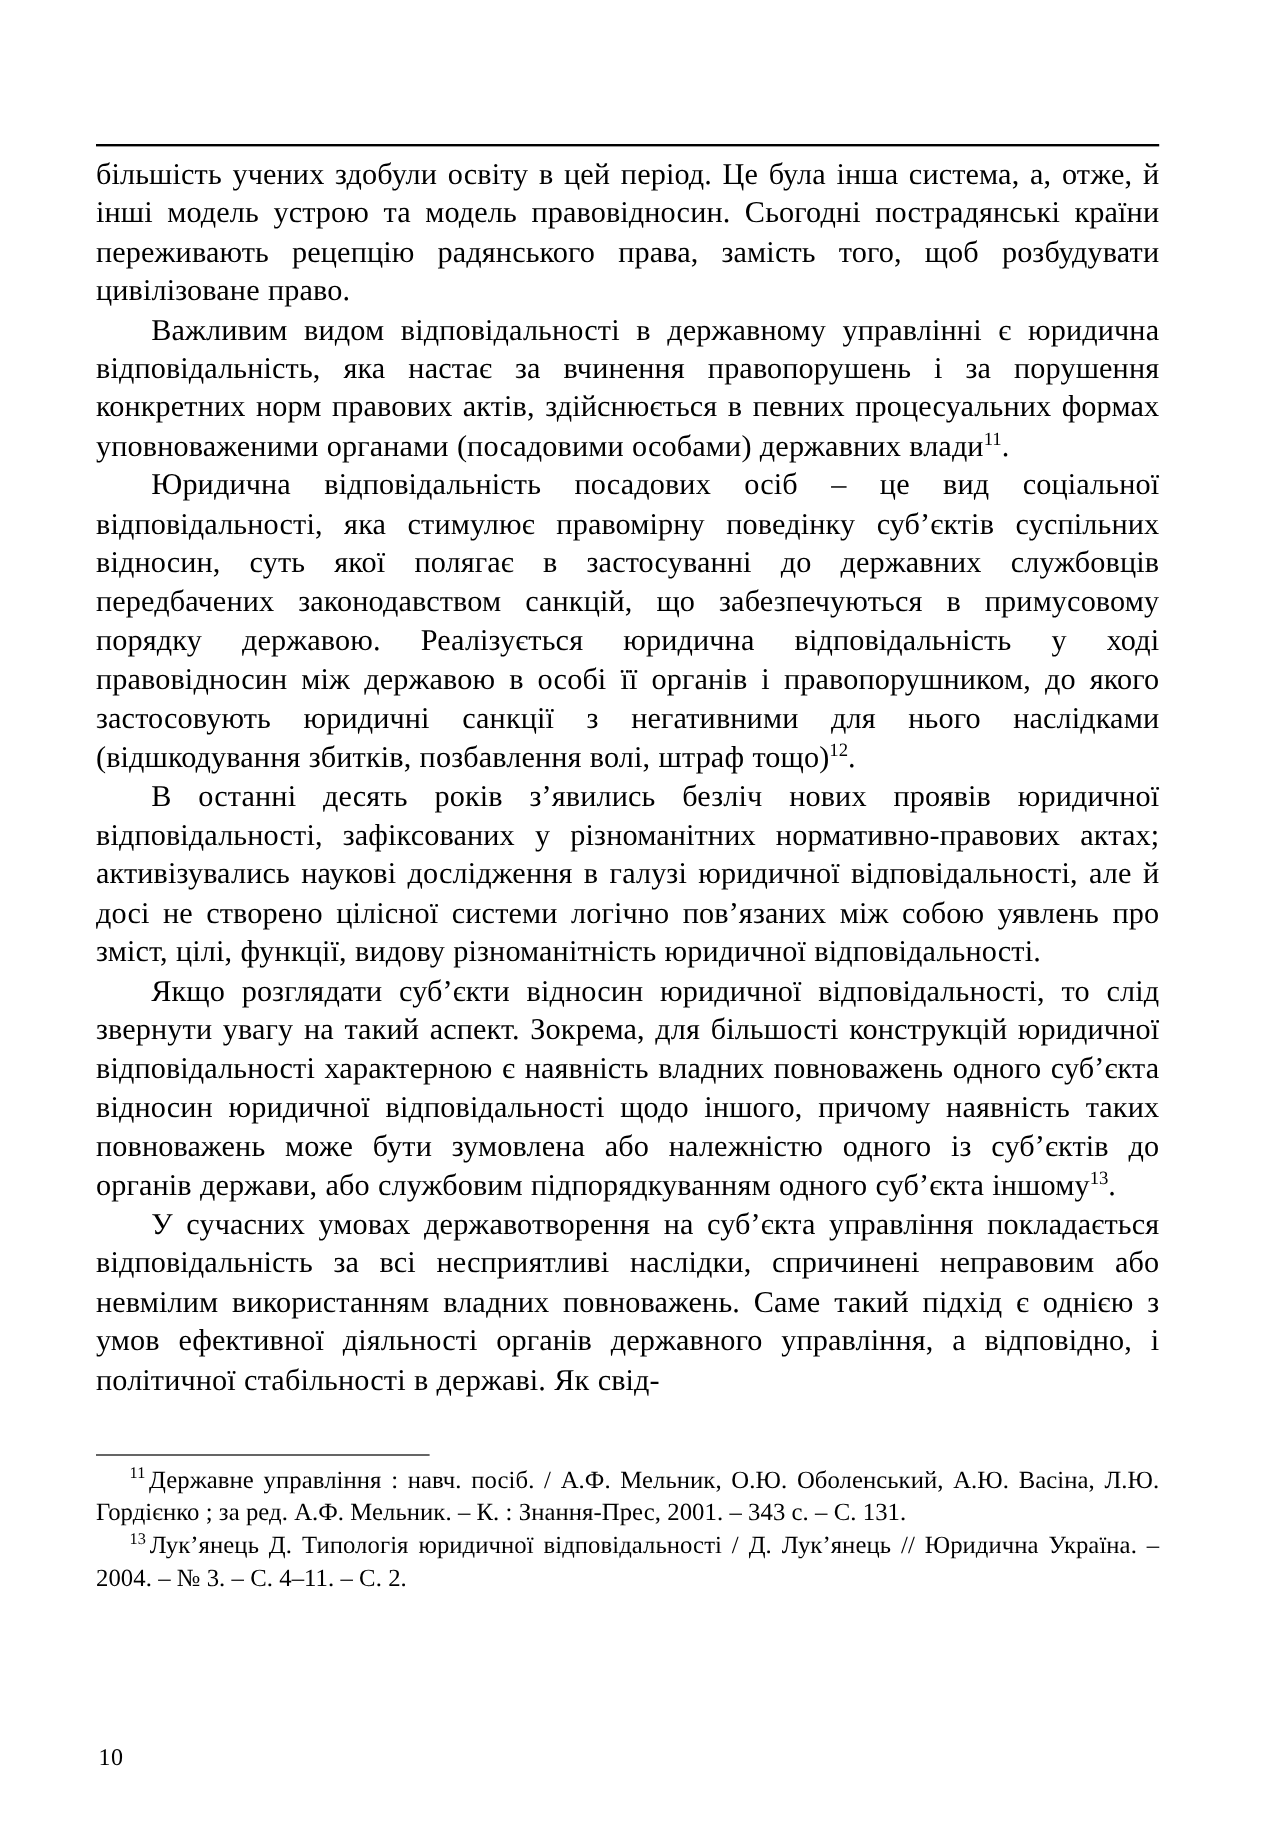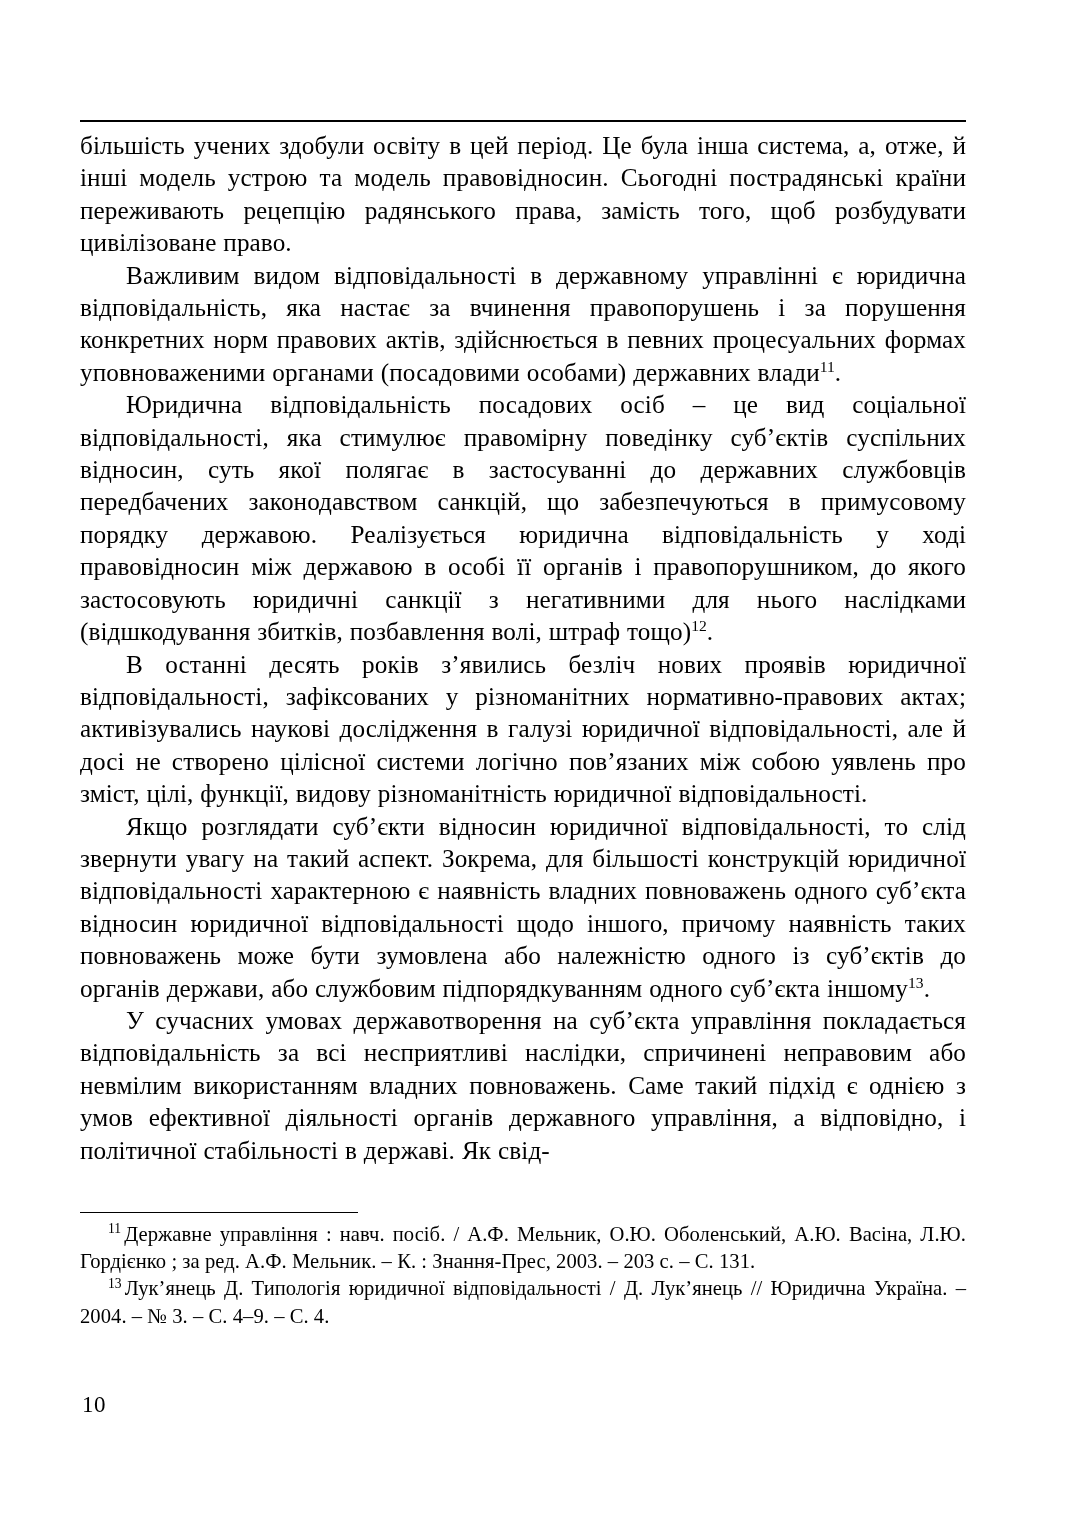--- a/index.html
+++ b/index.html
@@ -90,22 +90,22 @@
     font-size: 0.66em;
     vertical-align: super;
     line-height: 0;
     margin-right: 3px;
   }
 
   
   .folio {
     position: absolute;
     left: 82px;
-    top: 1388px;
-    font-size: 23px;
+    top: 1448px;
+    font-size: 20px;
     line-height: 34px;
     letter-spacing: 0.5px;
     text-align: right;
   }
 </style>
 </head>
 <body>
 
 <div class="page">
 
@@ -126,21 +126,21 @@
       <p class="para indent"><span>Якщо розглядати суб’єкти відносин юридичної відповідальності, то слід звернути увагу на такий аспект. Зокрема, для більшості конструкцій юридичної відповідальності характерною є наявність владних повноважень одного суб’єкта відносин юридичної відповідальності щодо іншого, причому наявність таких повноважень може бути зумовлена або належністю одного із суб’єктів до органів держави, або службовим підпорядкуванням одного суб’єкта іншому</span><sup class="fnref">13</sup><span>.</span></p>
 
       <p class="para indent"><span>У сучасних умовах державотворення на суб’єкта управління покладається відповідальність за всі несприятливі наслідки, спричинені неправовим або невмілим використанням владних повноважень. Саме такий підхід є однією з умов ефективної діяльності органів державного управління, а відповідно, і політичної стабільності в державі. Як свід-</span></p>
 
     </div>
   </div>
 
   <div class="footnotes">
     <div class="footnote-rule"></div>
 
-    <p class="footnote"><sup class="fnnum">11</sup><span>Державне управління : навч. посіб. / А.Ф. Мельник, О.Ю. Оболенський, А.Ю. Васіна, Л.Ю. Гордієнко ; за ред. А.Ф. Мельник. – К. : Знання-Прес, 2003. – 203 с. – С. 131.</span></p>
+    <p class="footnote"><sup class="fnnum">11</sup><span>Державне управління : навч. посіб. / А.Ф. Мельник, О.Ю. Оболенський, А.Ю. Васіна, Л.Ю. Гордієнко ; за ред. А.Ф. Мельник. – К. : Знання-Прес, 2001. – 343 с. – С. 131.</span></p>
 
 
-    <p class="footnote"><sup class="fnnum">13</sup><span>Лук’янець Д. Типологія юридичної відповідальності / Д. Лук’янець // Юридична Україна. – 2004. – № 3. – С. 4–9. – С. 4.</span></p>
+    <p class="footnote"><sup class="fnnum">13</sup><span>Лук’янець Д. Типологія юридичної відповідальності / Д. Лук’янець // Юридична Україна. – 2004. – № 3. – С. 4–11. – С. 2.</span></p>
   </div>
 
   <div class="folio">10</div>
 
 </div>
 
 </body></html>

